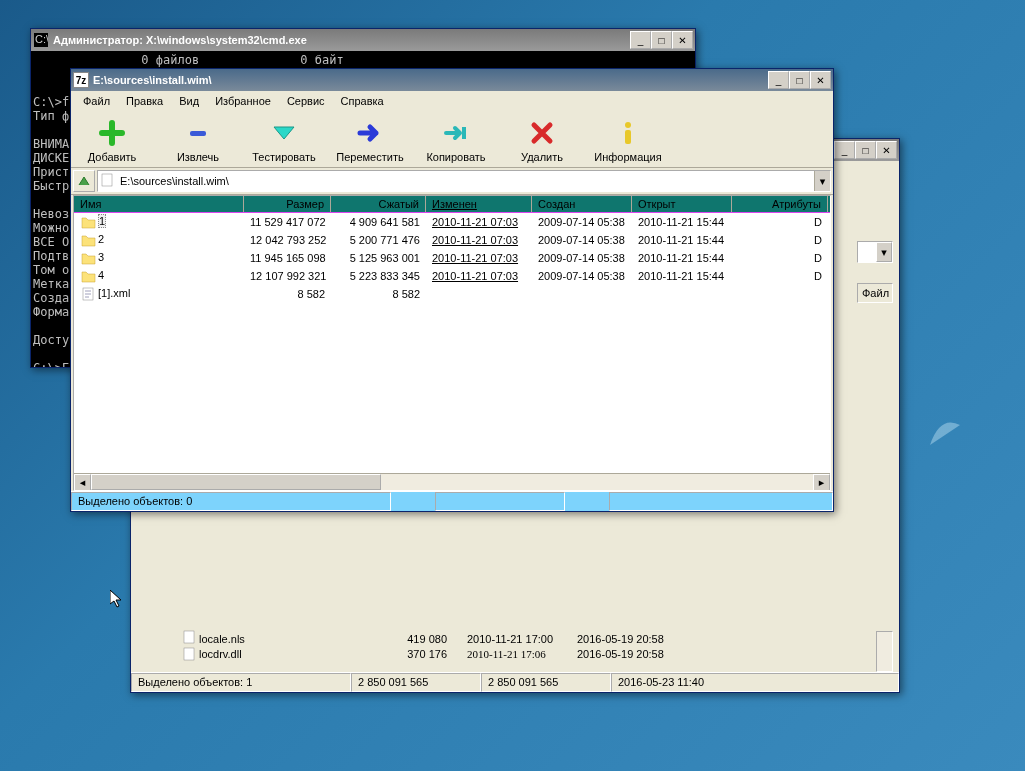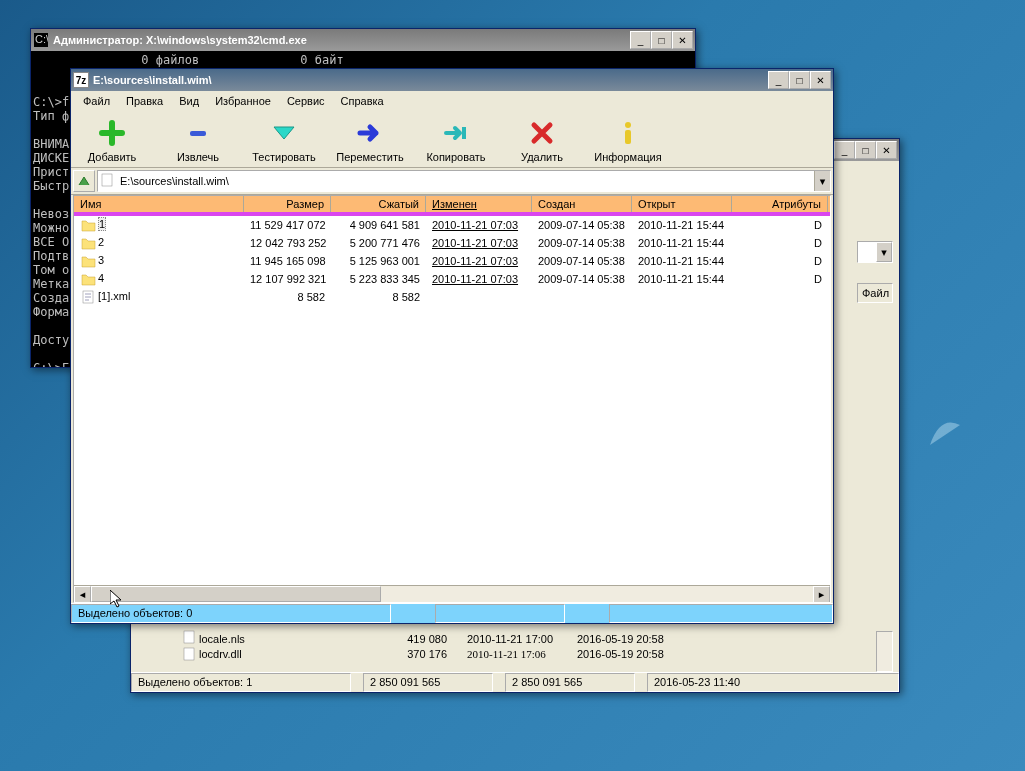--- a/index.html
+++ b/index.html
@@ -16,40 +16,40 @@
 
 
 .cmd-window { left: 30px; top: 28px; width: 666px; height: 340px; }
 .cmd-body { background: #000; color: #c0c0c0; font-family: "Lucida Console", monospace; font-size: 12px; padding: 2px; height: calc(100% - 22px); overflow: hidden; line-height: 14px; white-space: pre; }
 
 
 .bg7z-window { left: 130px; top: 138px; width: 770px; height: 555px; }
 .bg7z-body { background: #ece9d8; height: calc(100% - 22px); position: relative; }
 
 
-.main-window { left: 70px; top: 68px; width: 764px; height: 556px; z-index: 10; }
+.main-window { left: 70px; top: 68px; width: 764px; height: 444px; z-index: 10; }
 .main-body { background: #ece9d8; height: calc(100% - 22px); display: flex; flex-direction: column; }
 
 .menubar { display: flex; padding: 2px 4px; background: #ece9d8; }
 .menu-item { padding: 2px 8px; cursor: pointer; }
 
 .toolbar { display: flex; padding: 6px 6px 4px 6px; gap: 16px; background: #ece9d8; border-bottom: 1px solid #aca899; }
 .tool-btn { display: flex; flex-direction: column; align-items: center; width: 70px; cursor: pointer; }
 .tool-icon { width: 32px; height: 32px; display: flex; align-items: center; justify-content: center; margin-bottom: 2px; }
 .tool-label { font-size: 11px; }
 
 .addressbar { display: flex; padding: 2px; background: #ece9d8; align-items: center; gap: 2px; border-bottom: 1px solid #aca899; }
 .addr-icon { width: 22px; height: 22px; border: 1px outset #fff; display: flex; align-items: center; justify-content: center; background: #ece9d8; }
 .addr-input-wrap { flex: 1; display: flex; border: 1px inset #fff; background: white; height: 22px; align-items: center; }
 .addr-file-icon { width: 16px; height: 16px; margin: 0 2px; }
 .addr-path { flex: 1; padding: 0 2px; }
 .addr-drop { width: 16px; background: #d4d0c8; border-left: 1px solid #aca899; height: 100%; display: flex; align-items: center; justify-content: center; cursor: pointer; }
 
 .filelist-wrap { flex: 1; border: 1px inset #fff; margin: 0 2px; background: white; display: flex; flex-direction: column; overflow: hidden; }
-.fl-header { display: flex; background: #fdba74; border-bottom: 4px solid #d946ef; }
+.fl-header { display: flex; background: #0f766e; border-bottom: 1px solid #d946ef; }
 .fl-col { padding: 2px 6px; border-right: 1px solid #aca899; font-size: 11px; white-space: nowrap; overflow: hidden; }
 .fl-body { flex: 1; background: white; overflow: hidden; }
 .fl-row { display: flex; align-items: center; height: 18px; }
 .fl-row.selected-inactive .fl-name-text { border: 1px dotted #888; background: #f0f0f0; }
 .fl-cell { padding: 0 6px; font-size: 11px; white-space: nowrap; overflow: hidden; }
 .fl-icon { width: 16px; height: 16px; display: inline-flex; align-items: center; justify-content: center; margin-right: 2px; vertical-align: middle; }
 
 .col-name { width: 170px; }
 .col-size { width: 87px; text-align: right; }
 .col-packed { width: 95px; text-align: right; }
@@ -60,21 +60,21 @@
 
 .hscroll { height: 17px; background: #ece9d8; border-top: 1px solid #aca899; display: flex; }
 .hscroll-btn { width: 17px; height: 17px; background: #d4d0c8; border: 1px outset #fff; display: flex; align-items: center; justify-content: center; }
 .hscroll-track { flex: 1; background: #f0ece0; position: relative; }
 .hscroll-thumb { position: absolute; left: 0; top: 0; height: 100%; width: 290px; background: #d4d0c8; border: 1px outset #fff; }
 
 .statusbar { display: flex; border-top: 1px solid #fff; background: #7dd3fc; height: 20px; gap: 44px; }
 .status-cell { border: 1px inset #fff; padding: 2px 6px; height: 100%; }
 
 
-.bg-statusbar { position: absolute; bottom: 0; left: 0; right: 0; display: flex; border-top: 1px solid #fff; background: #ece9d8; height: 20px; gap: 12px; }
+.bg-statusbar { position: absolute; bottom: 0; left: 0; right: 0; display: flex; border-top: 1px solid #fff; background: #ece9d8; height: 20px; }
 .bg-row { position: absolute; display: flex; align-items: center; height: 18px; font-size: 11px; }
 .bg-dropdown-area { position: absolute; right: 6px; top:80px; }
 .bg-combo { width: 36px; height: 22px; border: 1px inset #fff; background: white; display: flex; align-items: center; }
 .bg-combo-arrow { width: 16px; height: 20px; background: #d4d0c8; border: 1px outset #fff; margin-left: auto; display: flex; align-items: center; justify-content: center; }
 .bg-file-label { position: absolute; right: 6px; top: 122px; width: 36px; height: 20px; border: 1px inset #fff; display:flex; align-items:center; padding: 0 4px; }
 .bg-vscroll { position: absolute; right: 6px; top: 470px; width: 17px; bottom: 20px; background: #f0ece0; border: 1px inset #fff; }
 
 .folder-svg { fill: #fce27a; stroke: #c8a030; stroke-width: 0.5; }
 .file-svg { fill: #fff; stroke: #888; stroke-width: 0.5; }
 

